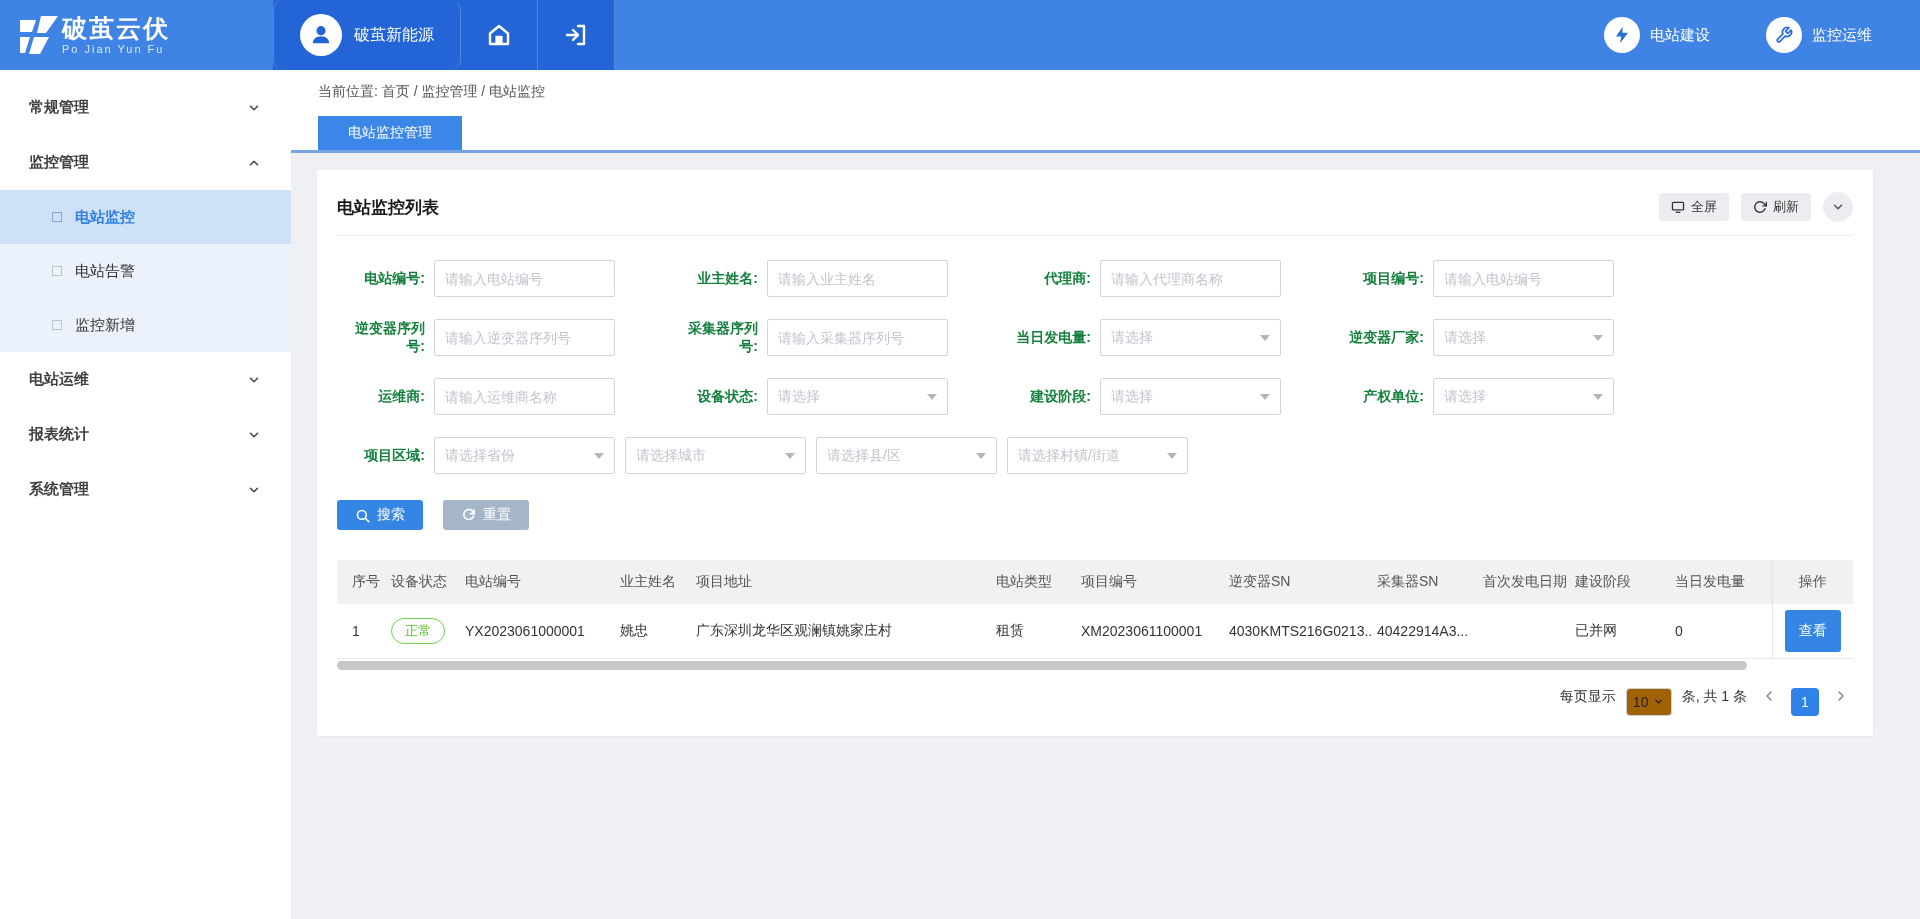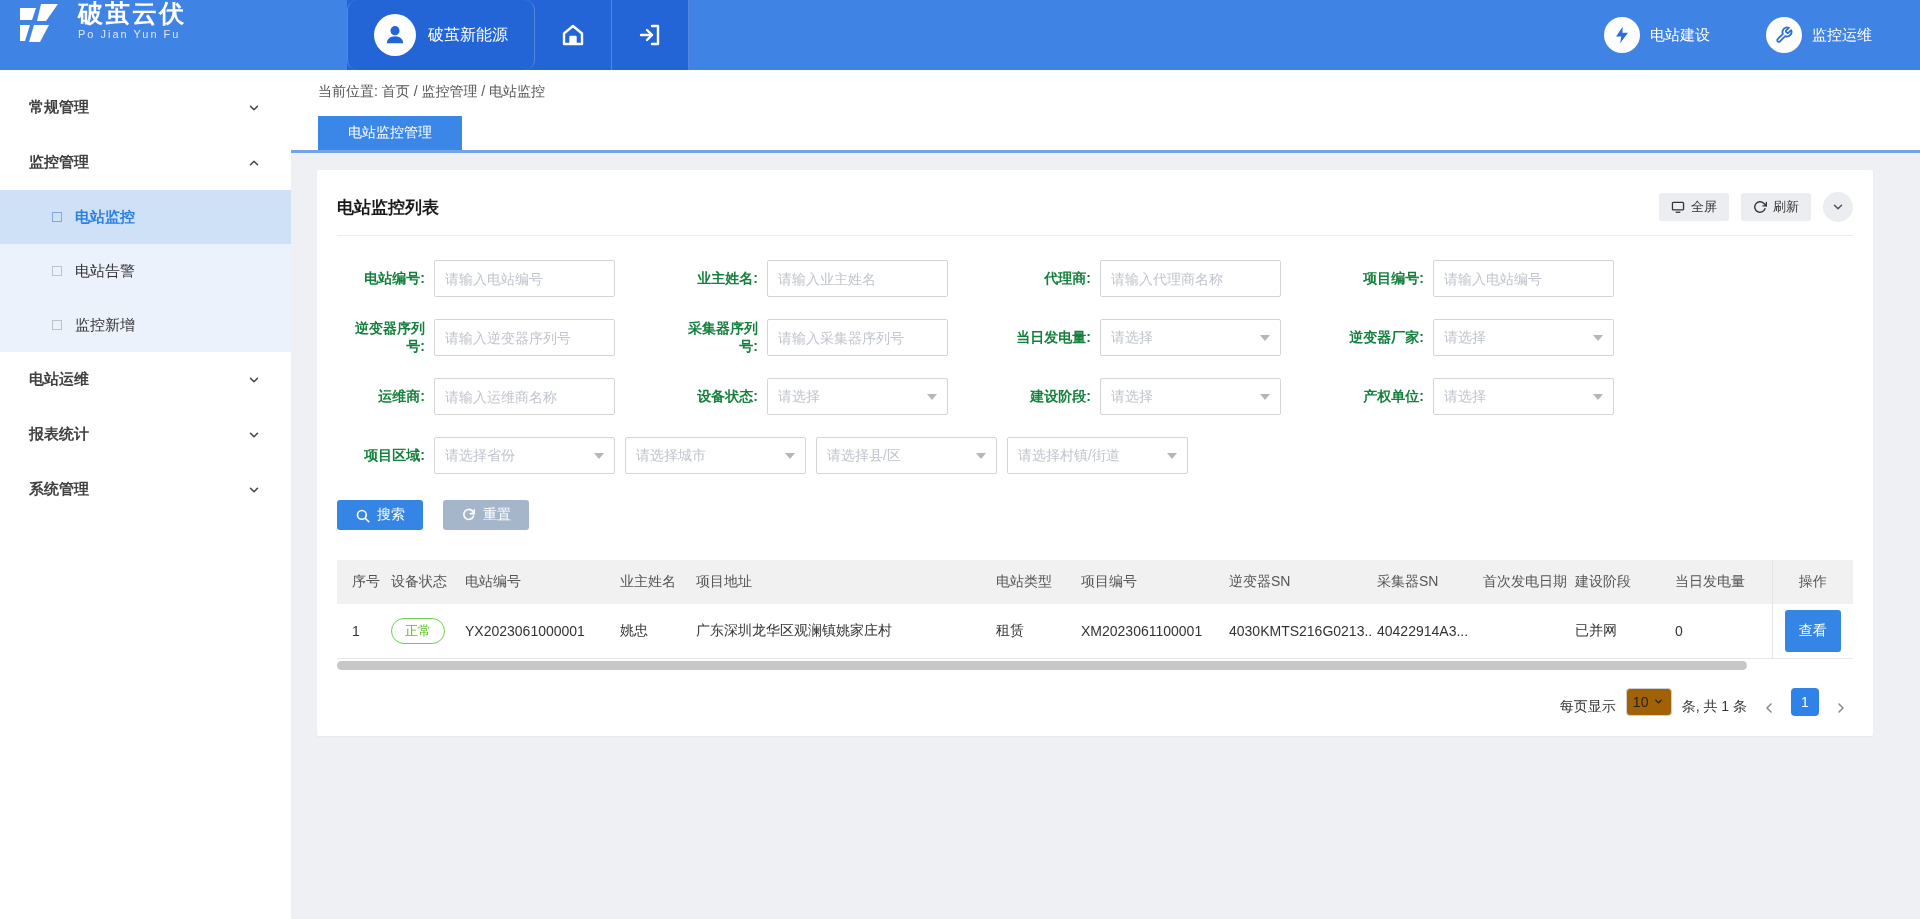--- a/index.html
+++ b/index.html
@@ -1,21 +1,21 @@
 <!DOCTYPE html>
 <html><head>
 <meta charset="utf-8">
 <style>
   * { margin:0; padding:0; box-sizing:border-box; }
   html,body { width:1920px; height:919px; overflow:hidden;
     font-family:"Liberation Sans","DejaVu Sans",sans-serif; background:#eef0f4; }
 
   
   .topbar { height:70px; display:flex; align-items:stretch; }
-  .logo-box { width:347px; background:#3f83e4; display:flex; align-items:flex-start; padding-left:16px; gap:16px; }
+  .logo-box { width:273px; background:#3f83e4; display:flex; align-items:center; padding-left:16px; gap:0; }
   .logo-mark { width:46px; height:46px; display:flex; }
   .logo-text .cn { color:#fff; font-size:25px; font-weight:bold; letter-spacing:2px; line-height:1.1; }
   .logo-text .en { color:#dce9fb; font-size:11px; letter-spacing:2px; }
   .nav-dark { display:flex; background:#2365d6; }
   .nav-cell { display:flex; align-items:center; justify-content:center; padding:0 26px; border-right:1px solid rgba(255,255,255,.22); color:#fff; gap:12px; cursor:pointer; }
   .nav-cell:first-child { border-left:1px solid rgba(255,255,255,.22);border-radius:10px; }
   .avatar { width:42px; height:42px; border-radius:50%; background:#fff; display:flex; align-items:center; justify-content:center; }
   .company { color:#fff; font-size:16px; }
   .topbar-rest { flex:1; background:#3f83e4; display:flex; align-items:center; justify-content:flex-end; gap:56px; padding-right:48px; }
   .top-right-item { display:flex; align-items:center; gap:10px; color:#fff; font-size:15px; cursor:pointer; }
@@ -70,21 +70,21 @@
   th.first, td.first { padding-left:15px; }
   th.op, td.op { border-left:1px solid #e4e4e4; text-align:center; }
   td.op { background:#fff; }
   .badge-ok { display:inline-block; border:1px solid #6fce52; color:#52c41a; font-size:13px; border-radius:13px; padding:3px 13px; background:#fff; }
   .btn-view { background:#3585e5; color:#fff; border:none; border-radius:3px; font-size:14px; padding:12px 14px; cursor:pointer; font-family:inherit; }
 
   .hscroll { height:9px; margin-top:2px; position:relative; }
   .hscroll .thumb { position:absolute; left:0; top:0; height:9px; width:93%; background:#c7c7c7; border-radius:5px; cursor:pointer; }
 
   
-  .pager { display:flex; align-items:flex-end; justify-content:flex-end; gap:10px; margin-top:18px; font-size:14px; color:#333; }
+  .pager { display:flex; align-items:flex-start; justify-content:flex-end; gap:10px; margin-top:18px; font-size:14px; color:#333; }
   .pp-select { width:46px; height:28px; border:1px solid #cfcfcf; border-radius:4px; display:flex; align-items:center; justify-content:center; gap:5px; font-size:14px; color:#222; cursor:pointer; background:#a16207; }
   .pg-arrow { background:none; border:none; color:#8a8a8a; cursor:pointer; display:flex; align-items:center; padding:0 4px; }
   .pg-num { width:28px; height:28px; background:#2f82e8; color:#fff; border:none; border-radius:4px; font-size:14px; cursor:pointer; font-family:inherit; }
 </style>
 </head>
 <body>
 
 <div class="topbar">
   <div class="logo-box">
     <span class="logo-mark">

